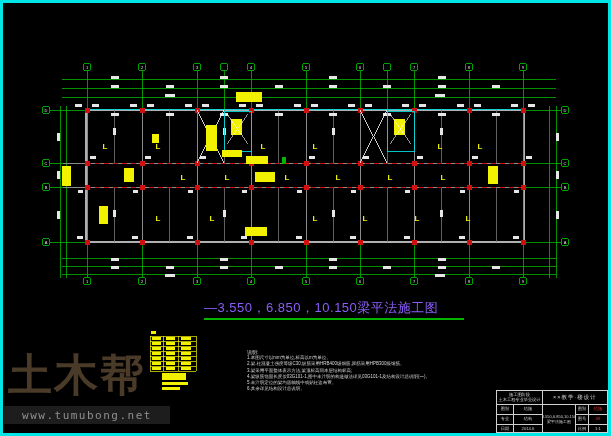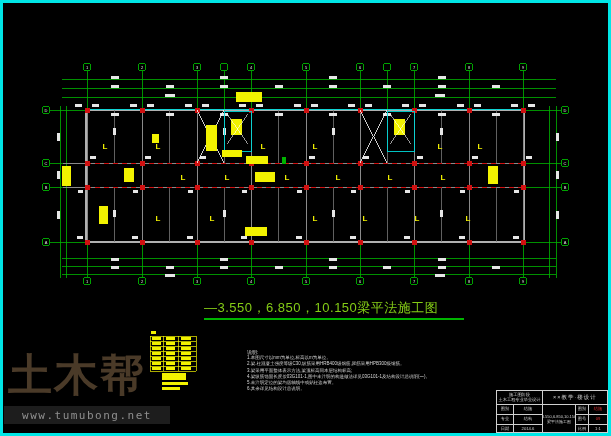--- a/index.html
+++ b/index.html
@@ -1,20 +1,20 @@
 <!DOCTYPE html>
 <html><head>
 <meta charset="utf-8">
 <style>
   html,body{margin:0;padding:0;background:#000;}
   #canvas{position:relative;width:611px;height:436px;background:#000;overflow:hidden;
           font-family:"Liberation Sans","DejaVu Sans",sans-serif;}
   #frame{position:absolute;left:0;top:0;right:0;bottom:0;border:3px solid #00e6e6;pointer-events:none;z-index:9;}
   #plan{position:absolute;left:0;top:0;z-index:1;}
-  #drawing-title{position:absolute;left:204px;top:299px;z-index:3;color:#84cc16;font-size:13px;letter-spacing:0.5px;white-space:nowrap;}
+  #drawing-title{position:absolute;left:204px;top:299px;z-index:3;color:#8b5cf6;font-size:13px;letter-spacing:0.5px;white-space:nowrap;}
   #title-underline{position:absolute;left:204px;top:318px;width:260px;height:2px;background:#00b400;z-index:3;}
   #watermark-text{position:absolute;left:8px;top:350px;z-index:5;color:#4a3a28;font-size:44px;font-weight:bold;letter-spacing:2px;line-height:50px;}
   #watermark-bar{position:absolute;left:4px;top:406px;width:166px;height:18px;background:#1d1d1d;z-index:5;
                  display:flex;align-items:center;justify-content:center;}
   #watermark-url{color:#8f8f8f;font-size:11px;letter-spacing:1.5px;font-family:"DejaVu Sans Mono",monospace;}
   #notes{position:absolute;left:247px;top:349px;width:160px;z-index:3;color:#d8d8d8;font-size:4.5px;line-height:6.2px;white-space:nowrap;}
   #notes .nh{font-size:5px;}
   
   #titleblock{position:absolute;left:496px;top:390px;width:112px;height:43px;z-index:6;border:1px solid #cfcfcf;
               box-sizing:border-box;color:#cfcfcf;font-size:4.2px;line-height:1.15;}

